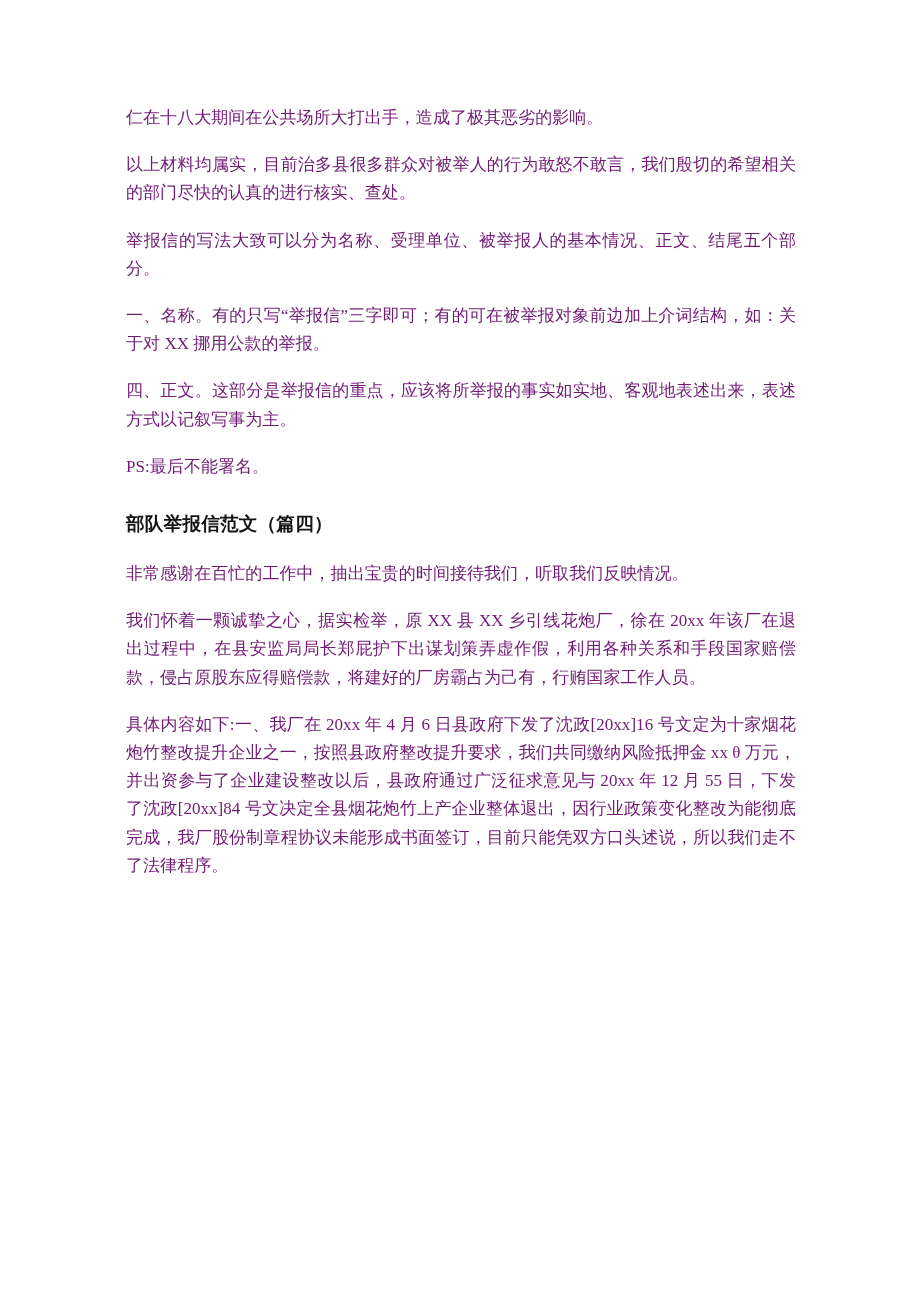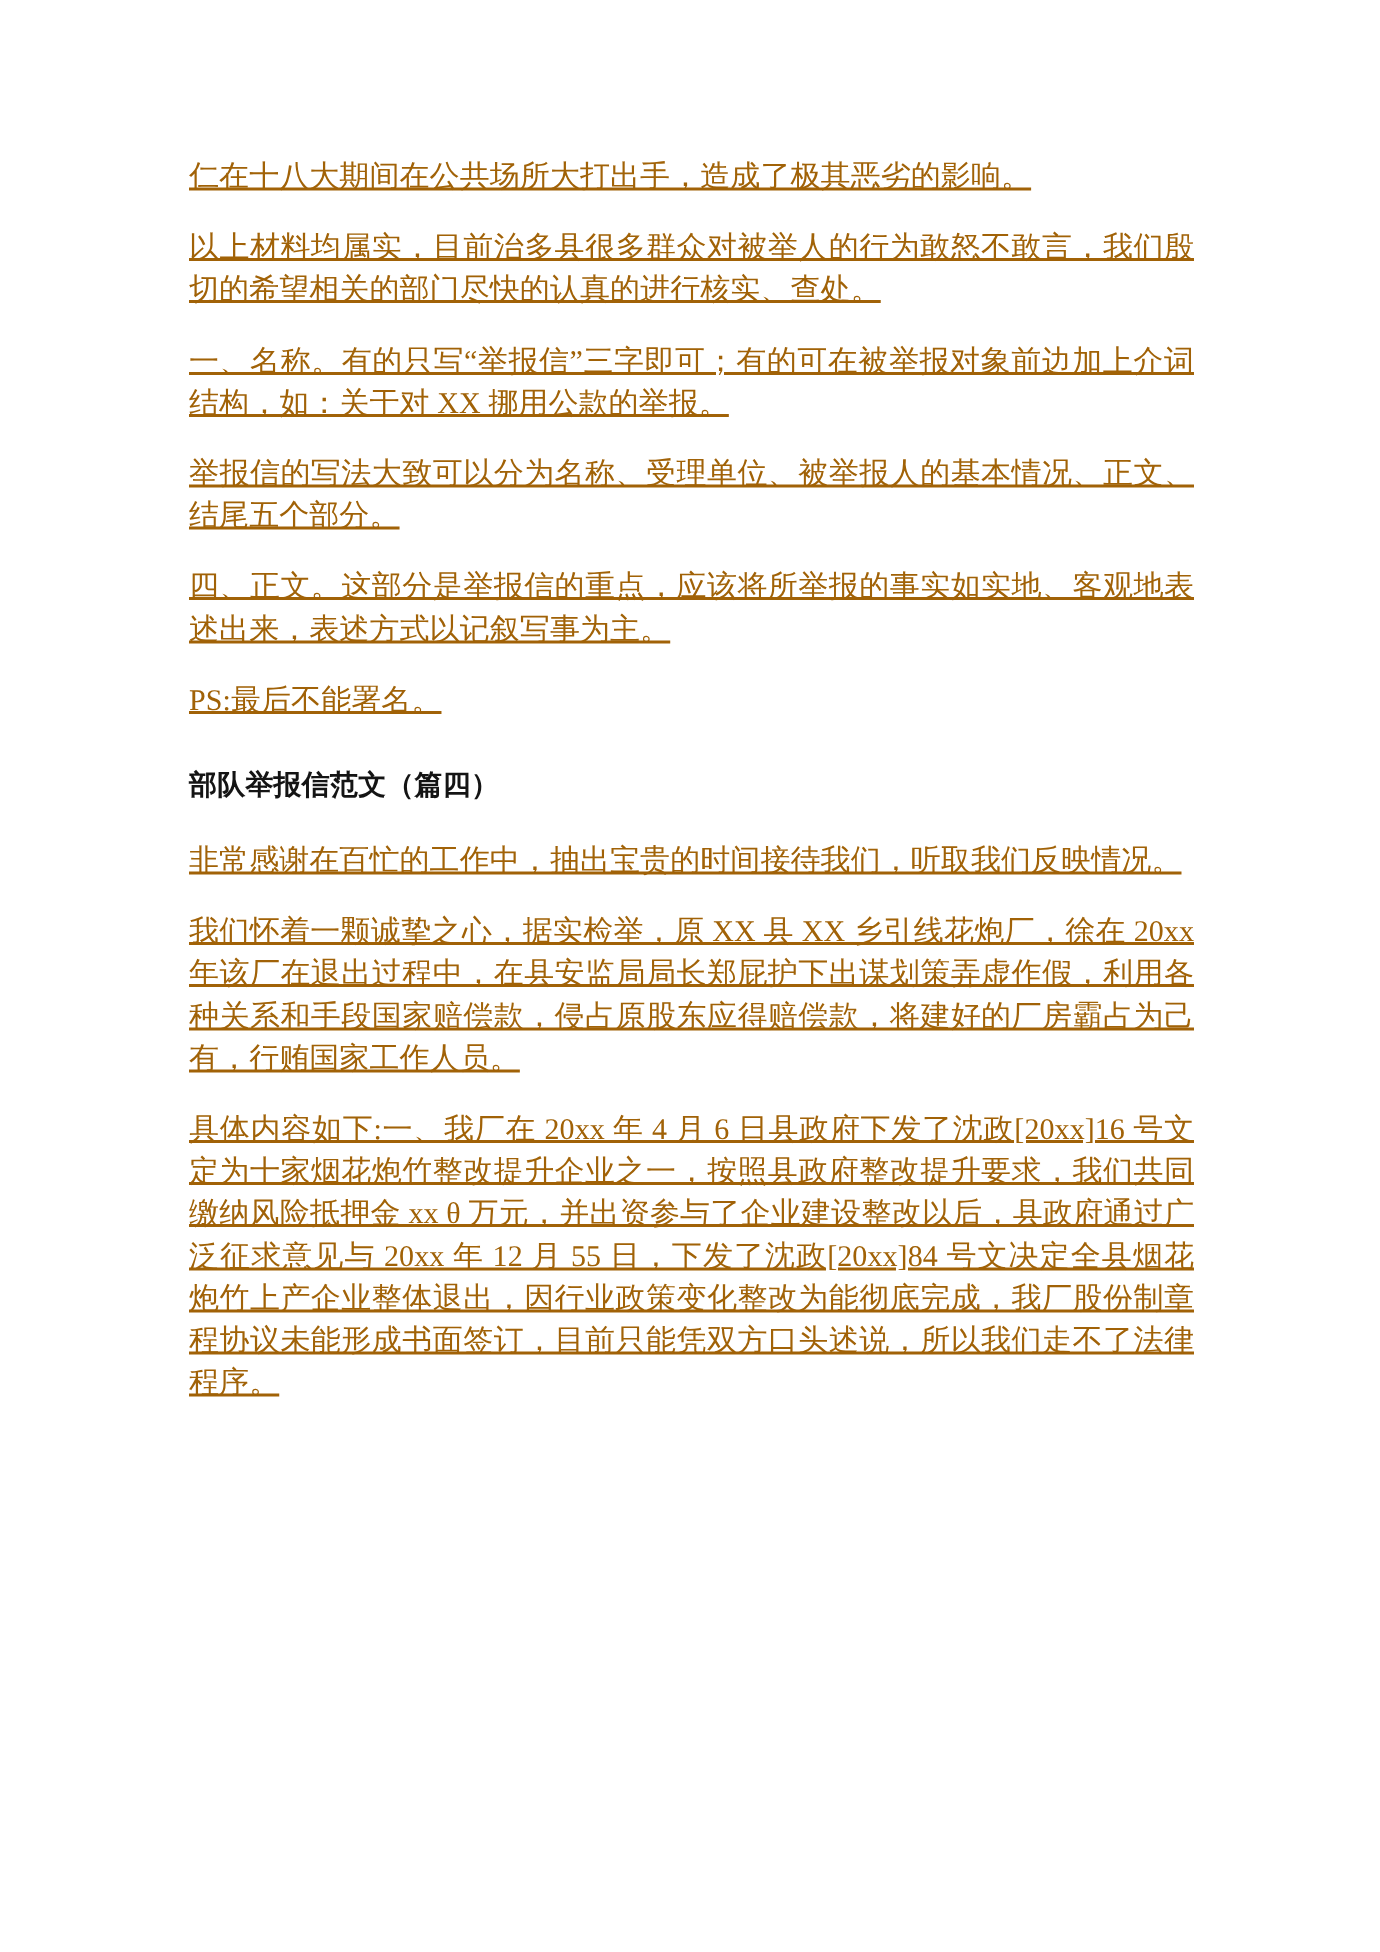--- a/index.html
+++ b/index.html
@@ -21,28 +21,27 @@
     height: 1301px;
     background: #ffffff;
     box-sizing: border-box;
     padding: 104px 125px 0 126px;
   }
   .doc-body {
     width: 670px;
   }
   p.para {
     margin: 0 0 19px 0;
-    font-size: 20px;
+    font-size: 17px;
     line-height: 28.2px;
     text-align: justify;
     text-justify: inter-ideograph;
     letter-spacing: 0.05px;
-    color: #a16207;
+    color: #701a75;
     word-break: break-all;
-    text-decoration: underline;
   }
   h2.section-heading {
     margin: 28px 0 21px 0;
     font-size: 18.6px;
     line-height: 30px;
     font-weight: bold;
     color: #141414;
     letter-spacing: 0.2px;
   }
 </style>
@@ -50,23 +49,23 @@
 <body>
 
 <div class="page">
   <div class="doc-body">
 
     <p class="para">仁在十八大期间在公共场所大打出手，造成了极其恶劣的影响。</p>
 
     <p class="para">以上材料均属实，目前治多县很多群众对被举人的行为敢怒不敢言，我们殷切的希望相关的部门尽快的认真的进行核实、查处。</p>
 
 
+    <p class="para">举报信的写法大致可以分为名称、受理单位、被举报人的基本情况、正文、结尾五个部分。</p>
+
     <p class="para">一、名称。有的只写“举报信”三字即可；有的可在被举报对象前边加上介词结构，如：关于对 XX 挪用公款的举报。</p>
-
-    <p class="para">举报信的写法大致可以分为名称、受理单位、被举报人的基本情况、正文、结尾五个部分。</p>
 
 
 
     <p class="para">四、正文。这部分是举报信的重点，应该将所举报的事实如实地、客观地表述出来，表述方式以记叙写事为主。</p>
 
 
     <p class="para">PS:最后不能署名。</p>
 
     <h2 class="section-heading">部队举报信范文（篇四）</h2>
 

